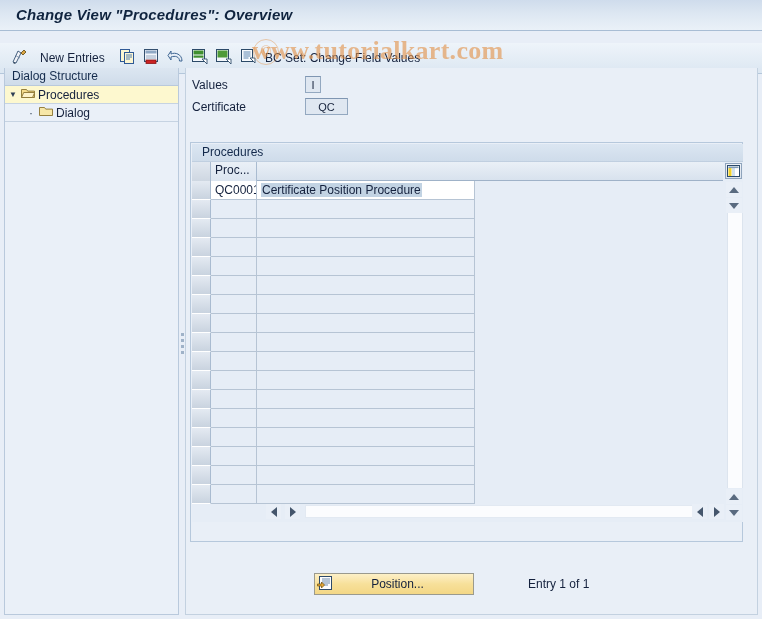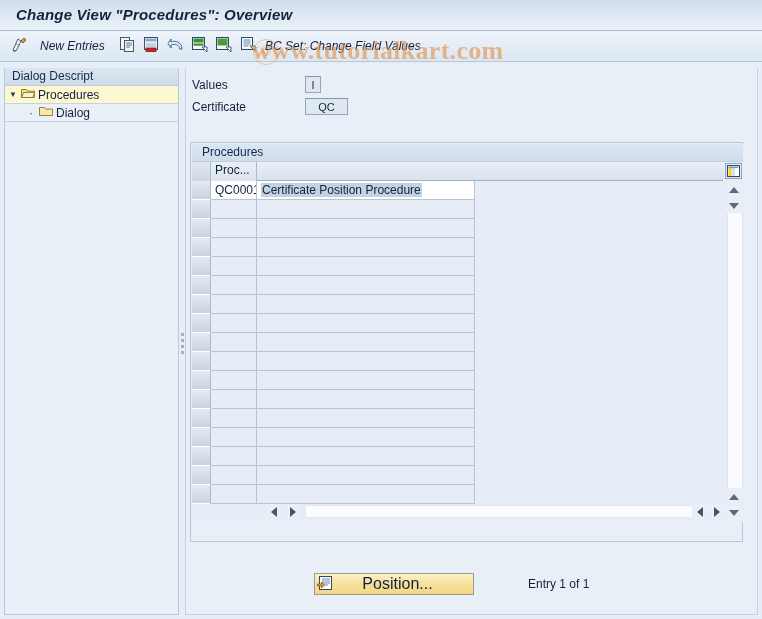--- a/index.html
+++ b/index.html
@@ -33,26 +33,25 @@
     font-weight: bold;
     font-style: italic;
     color: #10243f;
     letter-spacing: 0.2px;
     white-space: nowrap;
   }
 
   
   #toolbar {
     position: absolute;
-    left: 0; top: 31px;
+    left: 0; top: 43px;
     width: 762px; height: 31px;
     background: linear-gradient(to bottom, #eef4fa 0%, #e3ecf5 60%, #dce7f2 100%);
     border-bottom: 1px solid #b4c7db;
     box-sizing: border-box;
-    font-style: italic;
   }
   .tb-item {
     position: absolute;
     top: 4px;
     height: 22px;
     display: flex;
     align-items: center;
   }
   .tb-label {
     font-size: 12px;
@@ -374,21 +373,21 @@
     align-items: center;
     cursor: default;
   }
   #position-btn .pb-icon {
     margin-left: 2px;
     flex: 0 0 17px;
   }
   #position-btn .pb-label {
     flex: 1;
     text-align: center;
-    font-size: 16px;
+    font-size: 12px;
     color: #14213d;
     padding-right: 12px;
   }
   #entry-count {
     position: absolute;
     left: 342px; top: 509px;
     font-size: 12px;
     color: #14213d;
     white-space: nowrap;
   }
@@ -479,21 +478,21 @@
 
   <div class="tb-item" style="left:265px;">
     <span class="tb-label">BC Set: Change Field Values</span>
   </div>
 </div>
 
 <div id="watermark-c">©</div>
 <div id="watermark">www.tutorialkart.com</div>
 
 <div id="sidebar">
-  <div id="sidebar-header">Dialog Descript</div>
+  <div id="sidebar-header">Dialog Structure</div>
 
   <div class="tree-row selected indent-1" style="top:18px;">
     <span class="twisty">▼</span>
     <span class="tb-icon" style="margin-right:3px;">
       <svg width="14" height="12" viewBox="0 0 14 12">
         <path d="M0.5 2.5 h5 l1.2 1.6 h6.8 v6.4 h-13 z" fill="#f5dc8c" stroke="#8a7430" stroke-width="0.9"></path>
         <path d="M0.5 10.5 l2.2 -5 h11 l-2.2 5 z" fill="#fdf3c9" stroke="#8a7430" stroke-width="0.9"></path>
       </svg>
     </span>
     <span class="tlabel">Procedures</span>

